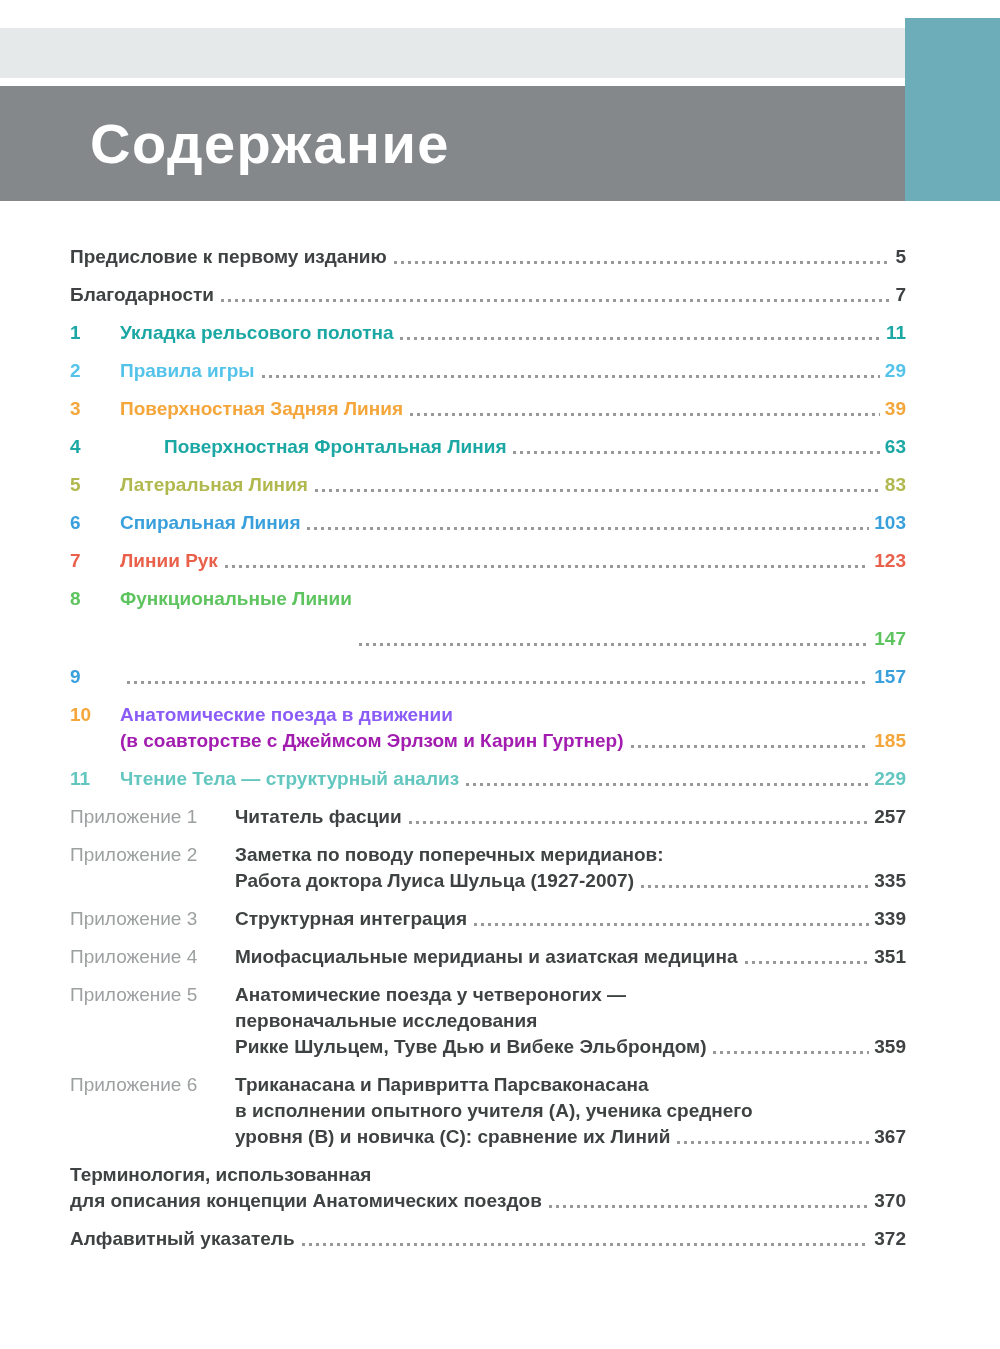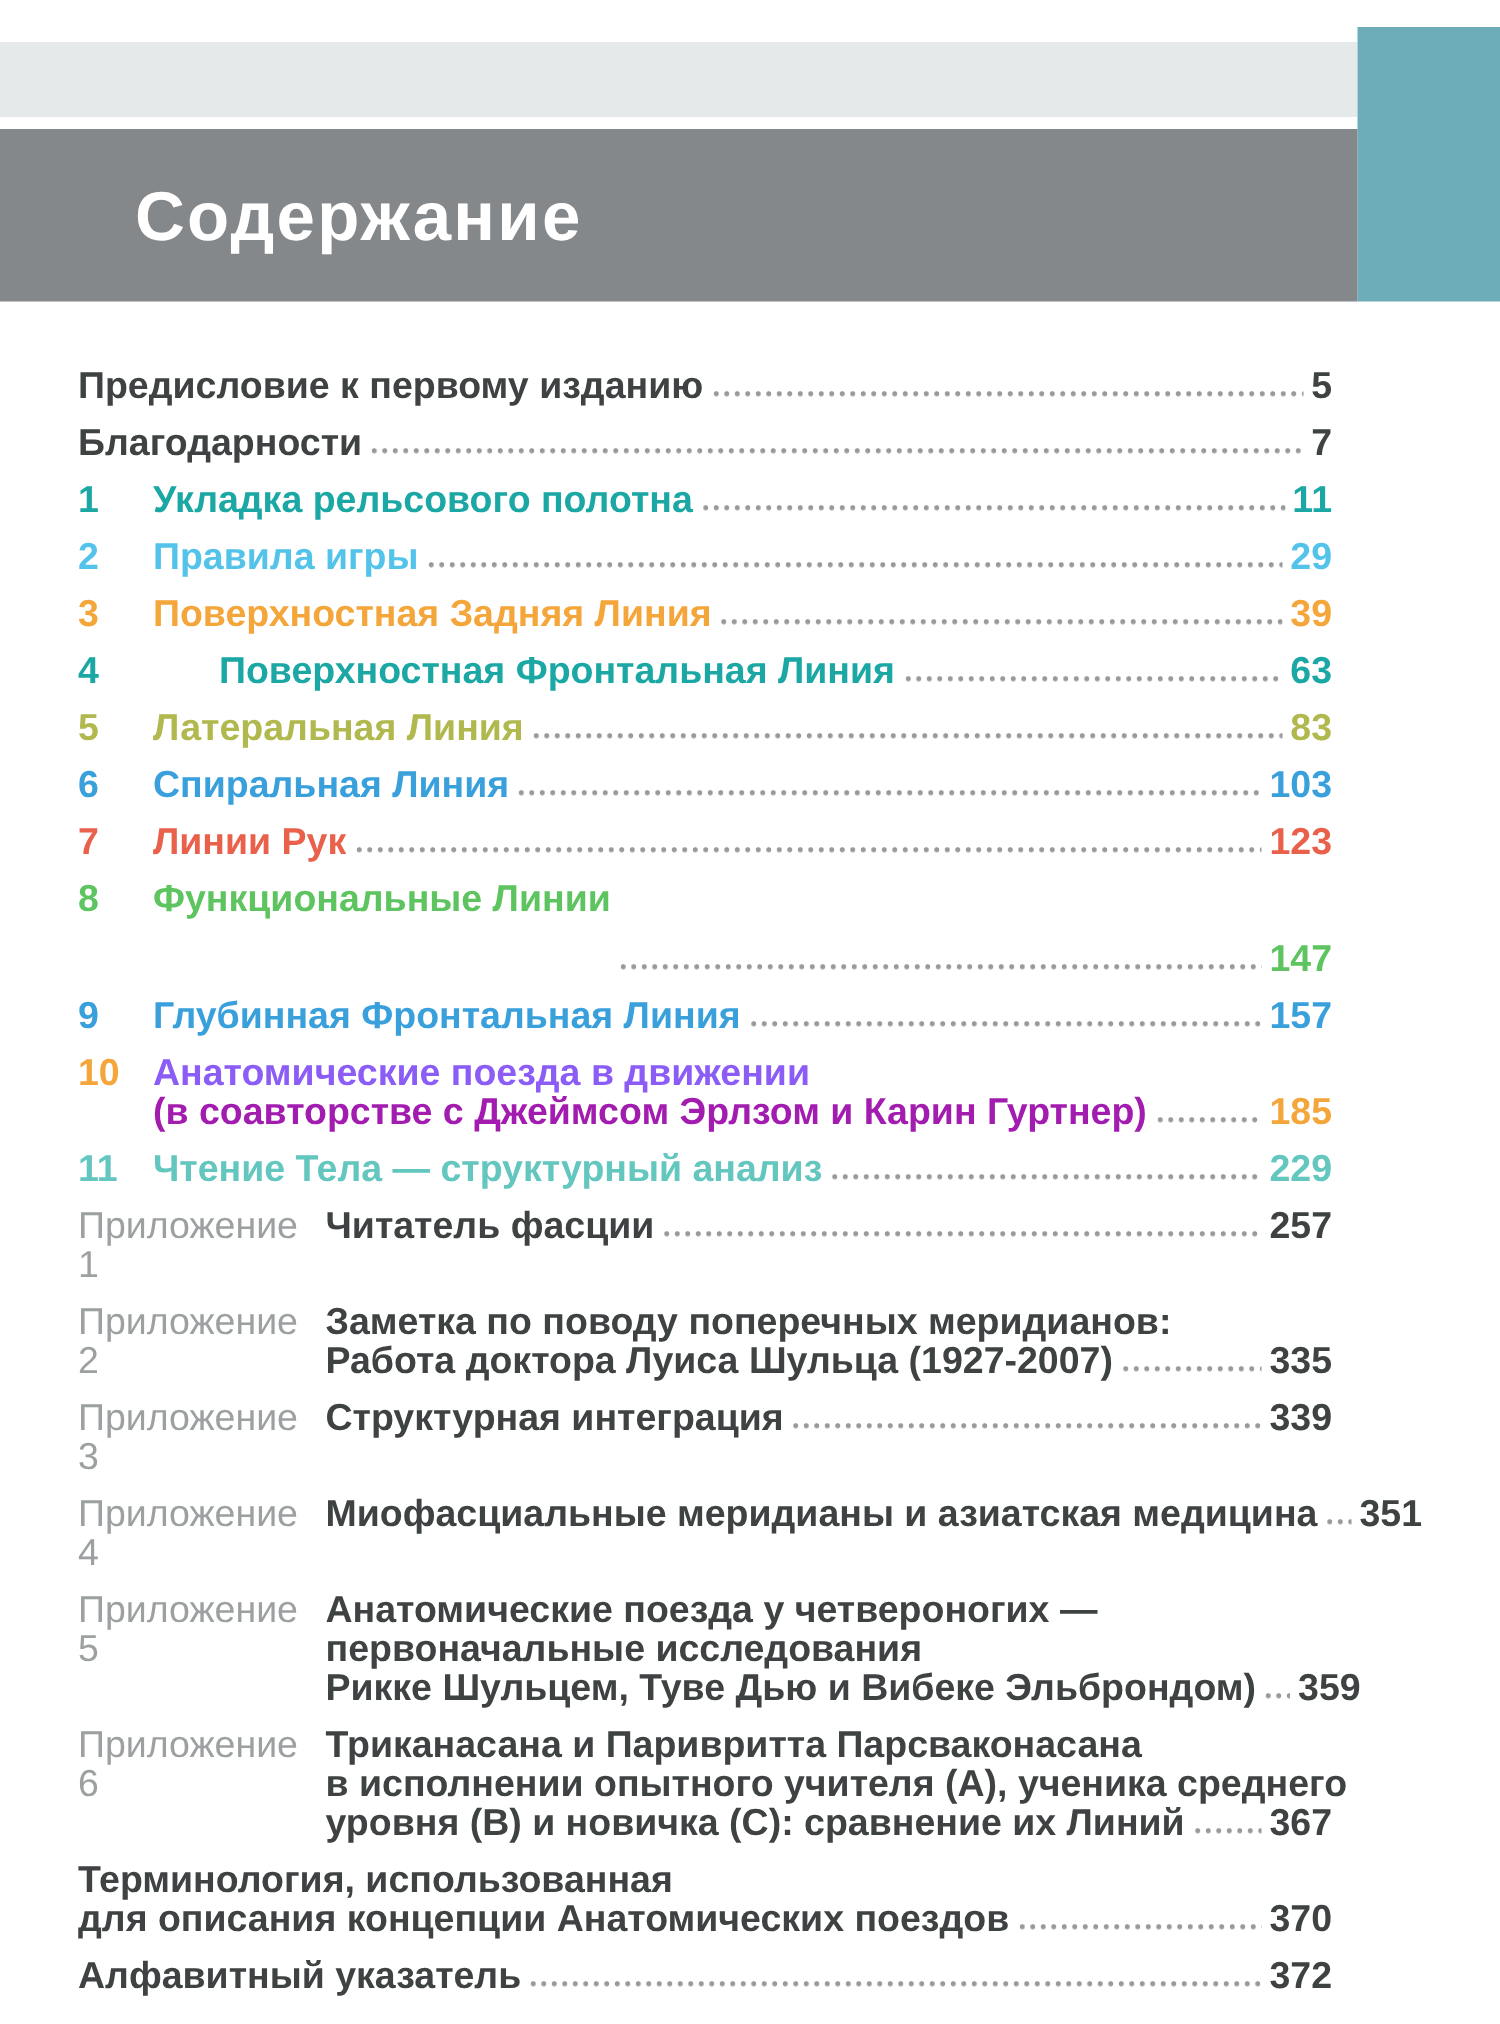--- a/index.html
+++ b/index.html
@@ -27,30 +27,30 @@
   }
   .header-band {
     position: absolute;
     top: 86px; left: 0;
     width: 905px; height: 115px;
     display: flex;
     align-items: center;
   }
   .header-band h1 {
     margin-left: 90px;
-    font-size: 46px;
+    font-size: 56px;
     font-weight: 600;
     letter-spacing: 1.5px;
   }
   .toc {
     position: absolute;
     top: 244px;
-    left: 52px;
+    left: 70px;
     width: 836px;
-    font-size: 25px;
+    font-size: 19px;
     font-weight: 700;
     color: var(--dark, #3f4243);
   }
   .entry {
     display: flex;
     margin-bottom: 12px;
   }
   .entry .label {
     flex: none;
     line-height: 26px;
@@ -188,21 +188,20 @@
             <span class="txt" style="color: rgb(94, 196, 95);">Функциональные Линии</span>
             <span class="leader"></span>
             <span class="pagenum" style="color: rgb(94, 196, 95); margin-top: 40px;">147</span>
           </div>
         </div>
       </div>
       <div class="entry chapter">
         <span class="label" style="color: rgb(58, 160, 220);">9</span>
         <div class="body">
           <div class="line">
-            <span class="txt" style="color: rgb(58, 160, 220);">Глубинная Фронтальная Линия</span>
             <span class="leader"></span>
             <span class="pagenum" style="color: rgb(58, 160, 220);">157</span>
           </div>
         </div>
       </div>
       <div class="entry chapter">
         <span class="label" style="color: rgb(244, 166, 58);">10</span>
         <div class="body">
           <div class="line">
             <span class="txt" style="color: #8b5cf6;">Анатомические поезда в движении</span>

